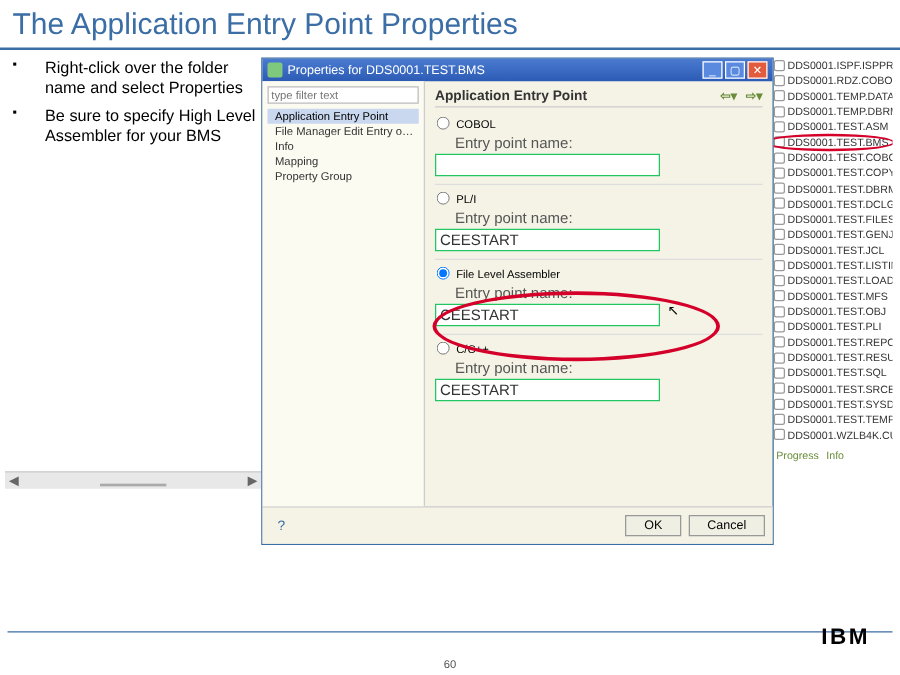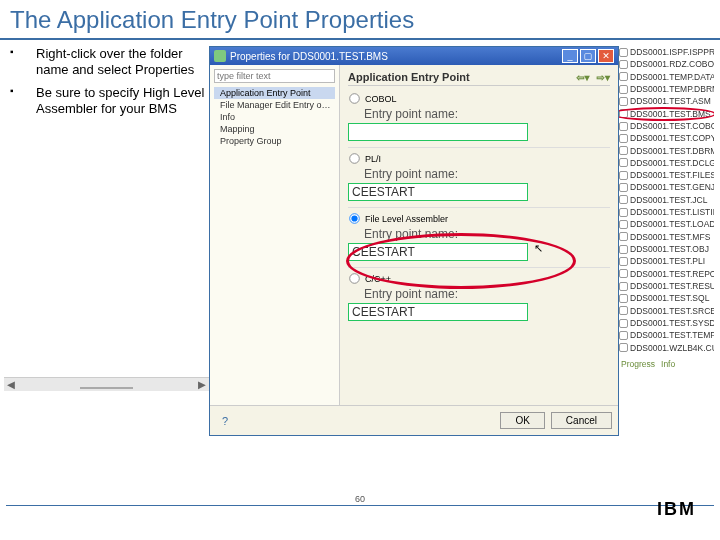--- a/index.html
+++ b/index.html
@@ -61,21 +61,21 @@
   .dbtn { border:1px solid #999; background:#f0efe4; padding:2px 14px; font-size:10px; margin-left:6px;}
 
   .dataset-col { width: 95px; font-size:8.5px; color:#333; line-height:1.45; overflow:hidden;}
   .ds-row { display:flex; align-items:center; white-space:nowrap;}
   .ds-row .cyl { width:9px; height:9px; background:#fff; border:1px solid #999; border-radius:2px; margin-right:2px; flex-shrink:0;}
   .ds-row.hl { position:relative;text-align:right; }
   .ds-row.hl::after { content:""; position:absolute; left:-8px; right:-2px; top:-1px; bottom:-1px; border:2px solid #d4002a; border-radius:50%;}
   .progress-tab { margin-top:4px; font-size:8.5px; color:#6a8c3a; display:flex; gap:6px; padding-left:2px;}
 
   .foot-line { position:absolute; left:6px; right:6px; bottom:34px; border-top:1px solid #3b6ea5;}
-  .page-num { position:absolute; bottom:36px; left:50%; transform:translateX(-50%); font-size:9px; color:#555;}
+  .page-num { position:absolute; bottom:4px; left:50%; transform:translateX(-50%); font-size:9px; color:#555;}
   .ibm-logo { position:absolute; right:24px; bottom:20px; font-family:"Arial Black",sans-serif; font-weight:900; letter-spacing:2px; color:#000000; font-size:18px;}
   .scroll-strip { height:14px; background:#e8e8e8; border-top:1px solid #ccc; display:flex; align-items:center;}
   .scroll-strip .arr { width:14px; text-align:center; color:#666;}
   .scroll-strip .track { flex:1; position:relative;}
   .scroll-strip .thumb { position:absolute; left:35%; width:30%; top:2px; bottom:2px; background:#c9c9c9; border:1px solid #aaa;}
   .cursor { position:absolute; font-size:11px; color:#000; }
 </style>
 </head>
 <body>
 

